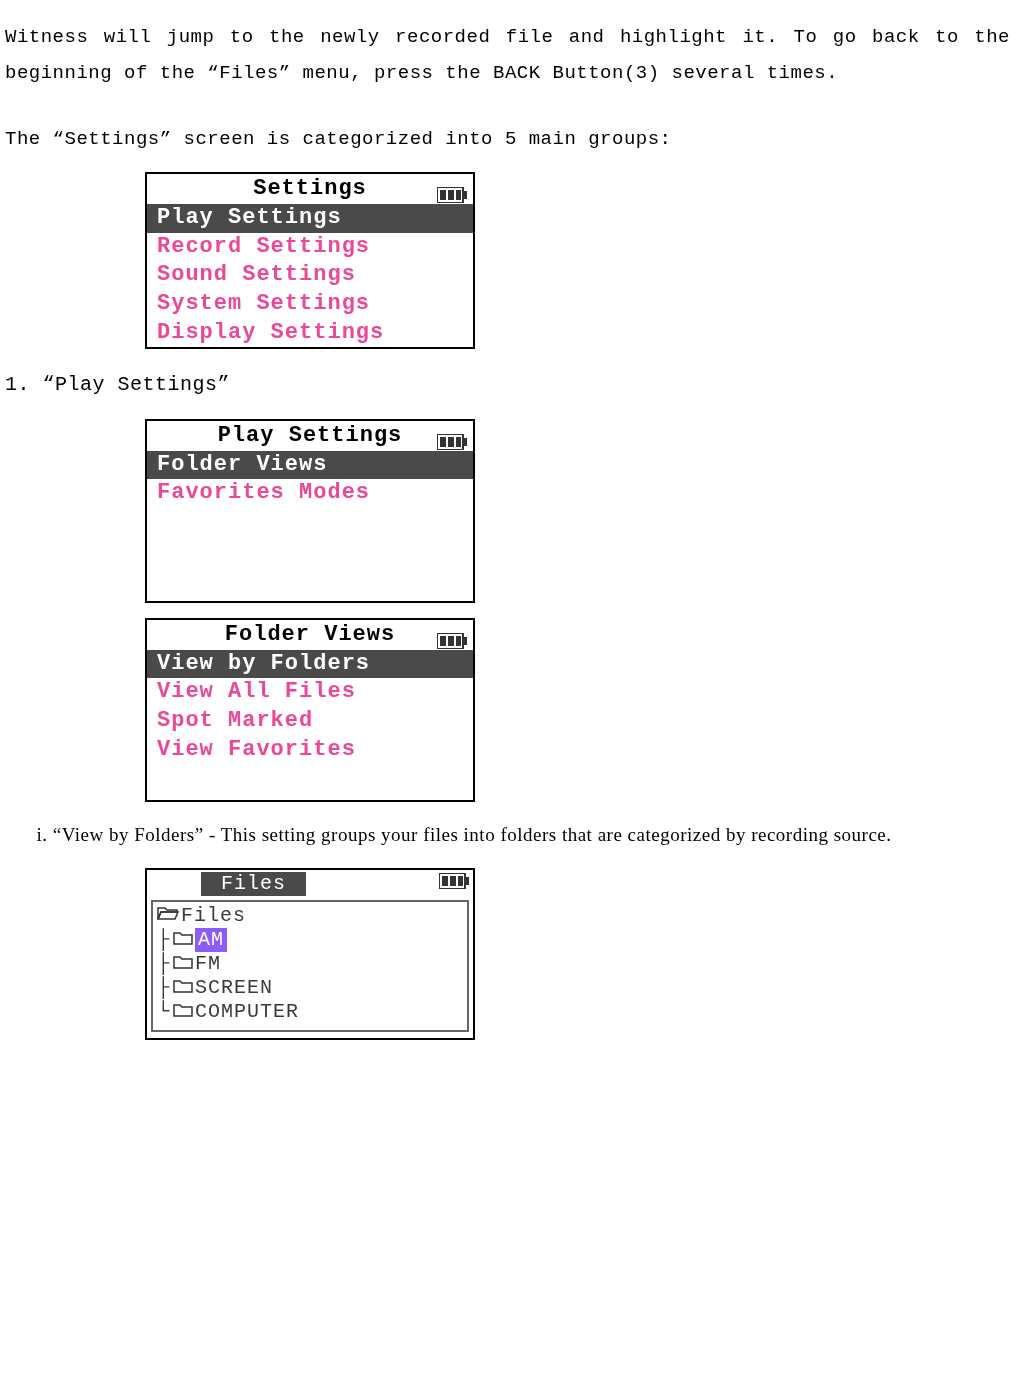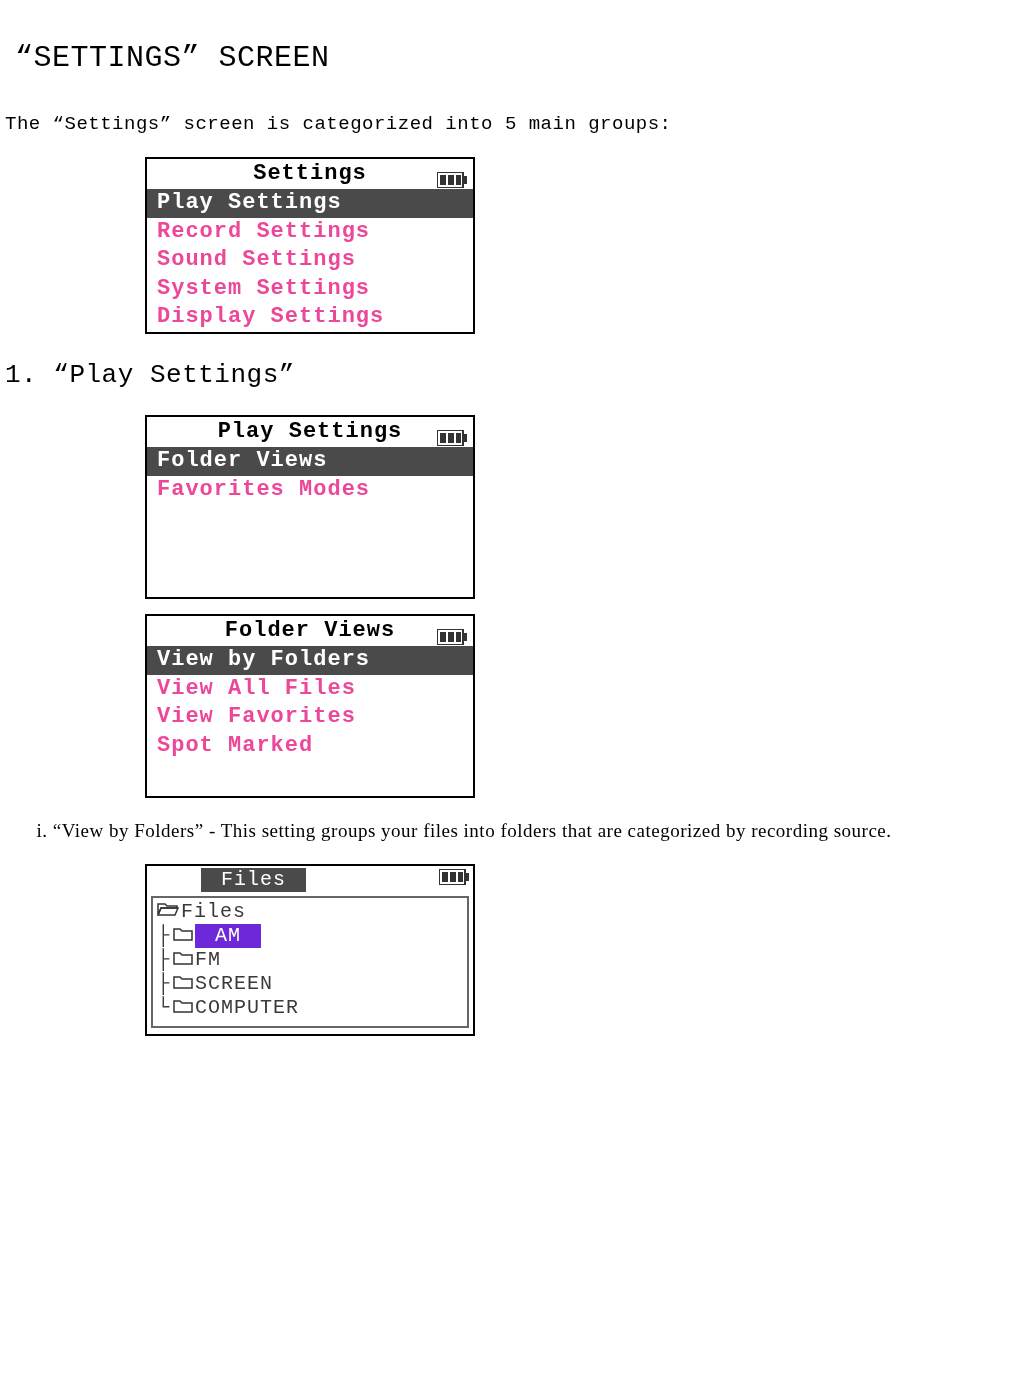--- a/index.html
+++ b/index.html
@@ -23,21 +23,21 @@
   h2 {
     font-family: "Courier New", monospace;
     font-size: 30px;
     font-weight: normal;
     margin: 30px 0 10px 10px;
   }
   .desc {
     margin-bottom: 15px;
   }
   .sub1 {
-    font-size: 26px;
+    font-size: 20px;
     margin: 15px 0 15px 0;
   }
   .sub2 {
     margin: 15px 0 15px 0;
   }
   .sub3 {
     text-align: justify;
     margin: 15px 0 15px 0;
     font-family: Liberation Serif, serif;
   }
@@ -106,32 +106,32 @@
     border:2px solid #666;
     margin:2px 4px 6px 4px;
     padding:2px 4px 6px 4px;
   }
   .tree-row {
     display:flex;
     align-items:center;
     gap:2px;
     color:#3a3a3a;
   }
-  .tree-row.sel .label { background:#6d28d9; color:#fff; padding:0 20px;}
+  .tree-row.sel .label { background:#8b5cf6; color:#fff; padding:0 3px;}
   .pipe { display:inline-block; width:14px; text-align:center;}
   .folder-open-icon, .folder-icon {
     display:inline-block;
   }
 </style>
 </head>
 <body>
 
 <div class="page">
-
-  <h2>“SETTINGS” SCREEN</h2>
+  <p class="para-top">Witness will jump to the newly recorded file and highlight it. To go back to the beginning of the “Files” menu, press the BACK Button(3) several times.</p>
+
 
   <p class="desc">The “Settings” screen is categorized into 5 main groups:</p>
 
   <div class="lcd-wrap">
     <div class="lcd" style="width:326px;">
       <div class="lcd-title-row">
         <span class="lcd-title">Settings</span>
         <span class="battery">
           <svg width="30" height="16">
               <rect x="0" y="0" width="26" height="16" fill="none" stroke="#333" stroke-width="2"></rect>
@@ -181,22 +181,22 @@
               <rect x="0" y="0" width="26" height="16" fill="none" stroke="#333" stroke-width="2"></rect>
               <rect x="26" y="4" width="4" height="8" fill="#333"></rect>
               <rect x="3" y="3" width="6" height="10" fill="#333"></rect>
               <rect x="11" y="3" width="6" height="10" fill="#333"></rect>
               <rect x="19" y="3" width="5" height="10" fill="#333"></rect>
             </svg>
         </span>
       </div>
       <div class="lcd-item sel">View by Folders</div>
       <div class="lcd-item">View All Files</div>
+      <div class="lcd-item">Spot Marked</div>
       <div class="lcd-item">View Favorites</div>
-      <div class="lcd-item">Spot Marked</div>
     </div>
   </div>
 
   <p class="sub3">&nbsp;&nbsp;&nbsp;&nbsp;&nbsp;&nbsp;i. “View by Folders” - This setting groups your files into folders that are categorized by recording source.</p>
 
   <div class="lcd-wrap">
     <div class="lcd files-box" style="width:326px;">
       <div class="title-bar">
         <span class="t">Files</span>
         <span class="battery" style="position:static; margin-left:auto;">

